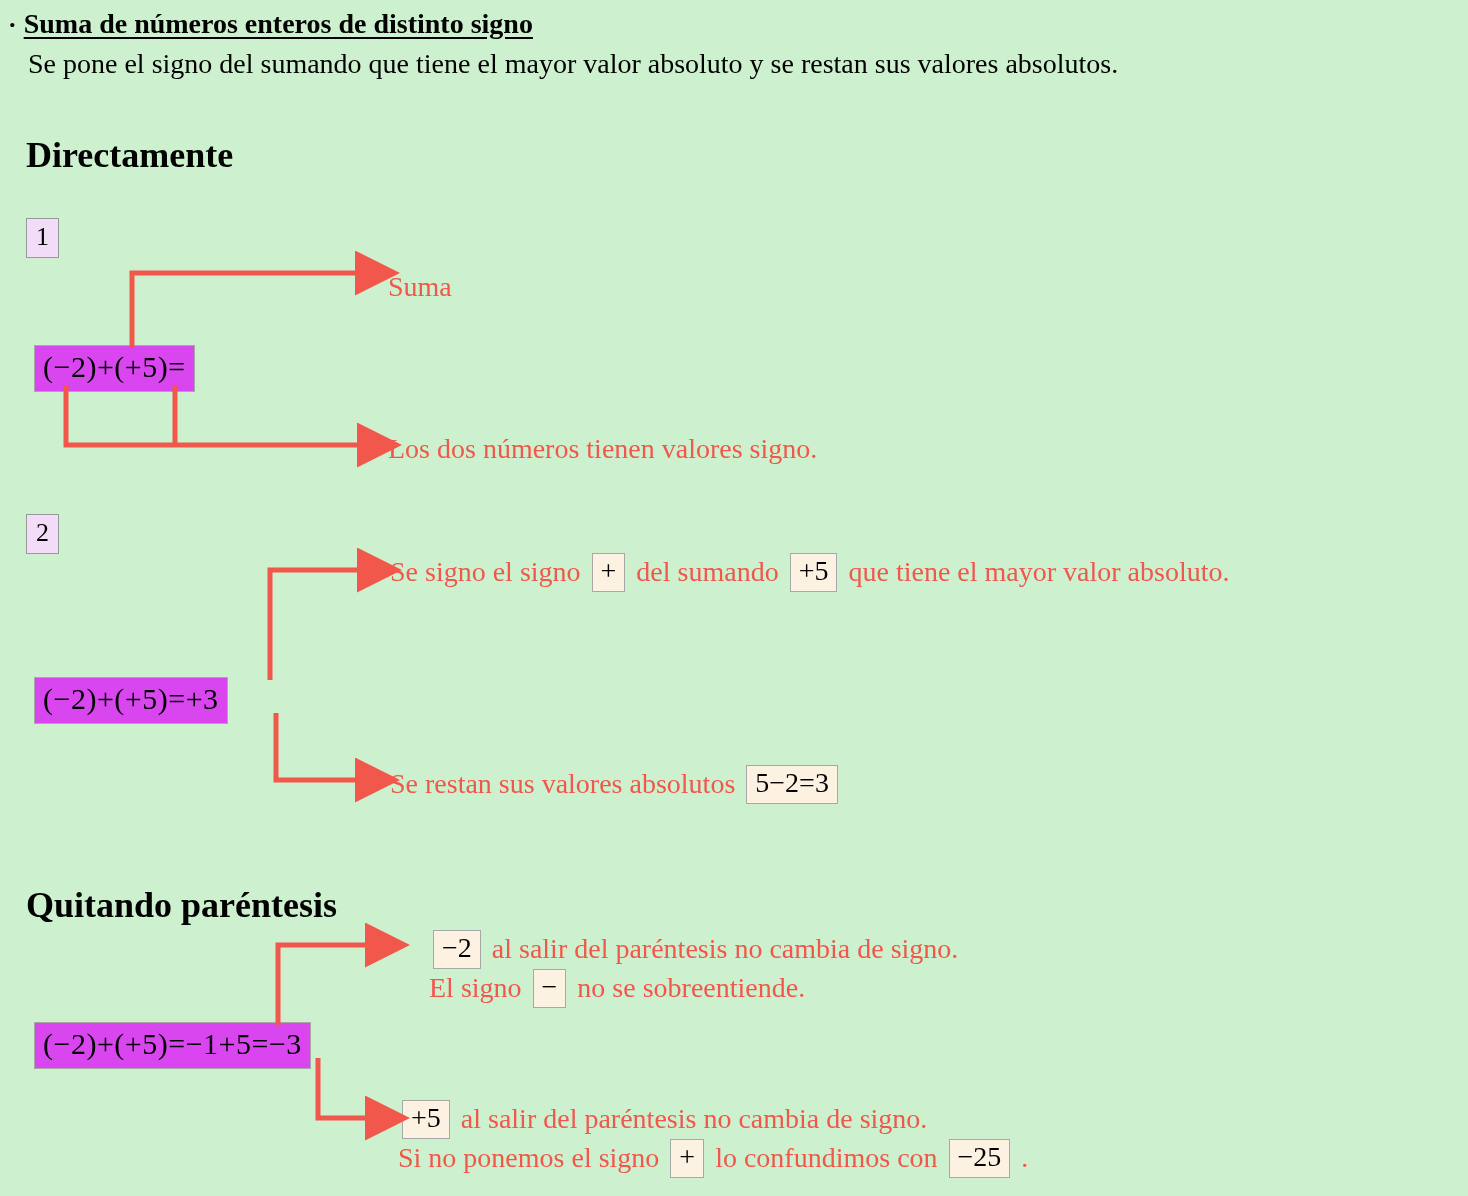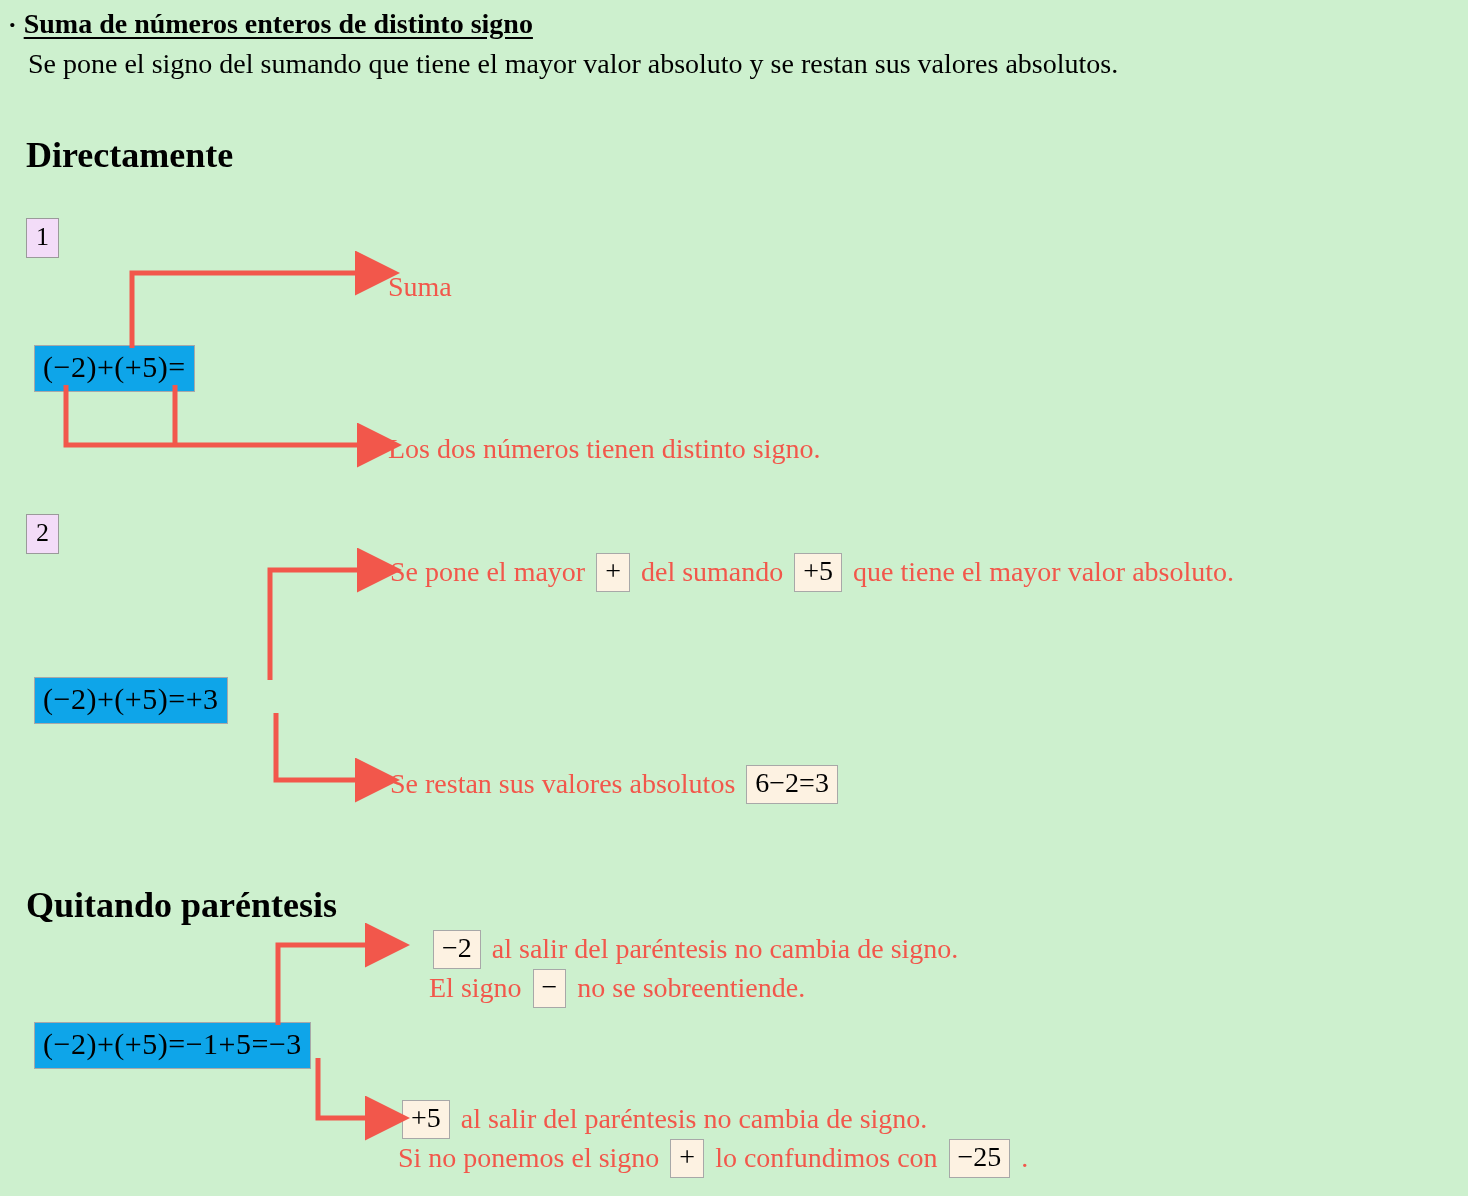--- a/index.html
+++ b/index.html
@@ -61,21 +61,21 @@
     line-height: 1;
     padding: 5px 9px 7px 9px;
     color: #000;
     font-family: "Liberation Serif", serif;
   }
   #step-1 { left: 26px; top: 218px; }
   #step-2 { left: 26px; top: 514px; }
 
   .math-box {
     position: absolute;
-    background: #0ea5e9;
+    background: #d946ef;
     border: 1px solid #a8a8a8;
     font-size: 30px;
     line-height: 1.15;
     padding: 4px 8px 6px 8px;
     white-space: nowrap;
     letter-spacing: 0.5px;
   }
   #expr-1 { left: 34px; top: 345px; }
   #expr-2 { left: 34px; top: 677px; }
   #expr-3 { left: 34px; top: 1022px; }
@@ -132,33 +132,33 @@
 
   <div class="step-num" id="step-1">1</div>
   <div class="step-num" id="step-2">2</div>
 
   <div class="math-box" id="expr-1">(−2)+(+5)=</div>
   <div class="math-box" id="expr-2">(−2)+(+5)=+3</div>
   <div class="math-box" id="expr-3">(−2)+(+5)=−1+5=−3</div>
 
   <div class="red-text" id="label-suma">Suma</div>
 
-  <div class="red-text" id="label-distinto">Los dos números tienen distinto signo.</div>
+  <div class="red-text" id="label-distinto">Los dos números tienen valores signo.</div>
 
   <div class="red-text" id="label-signo">
-    <span>Se pone el mayor</span>
+    <span>Se signo el signo</span>
     <span class="inline-box">+</span>
     <span>del sumando</span>
     <span class="inline-box">+5</span>
     <span>que tiene el mayor valor absoluto.</span>
   </div>
 
   <div class="red-text" id="label-restan">
     <span>Se restan sus valores absolutos</span>
-    <span class="inline-box">6−2=3</span>
+    <span class="inline-box">5−2=3</span>
   </div>
 
   <div class="red-text" id="label-menos2">
     <span class="inline-box">−2</span>
     <span>al salir del paréntesis no cambia de signo.</span>
     <br>
     <span>El signo</span>
     <span class="inline-box">−</span>
     <span>no se sobreentiende.</span>
   </div>

